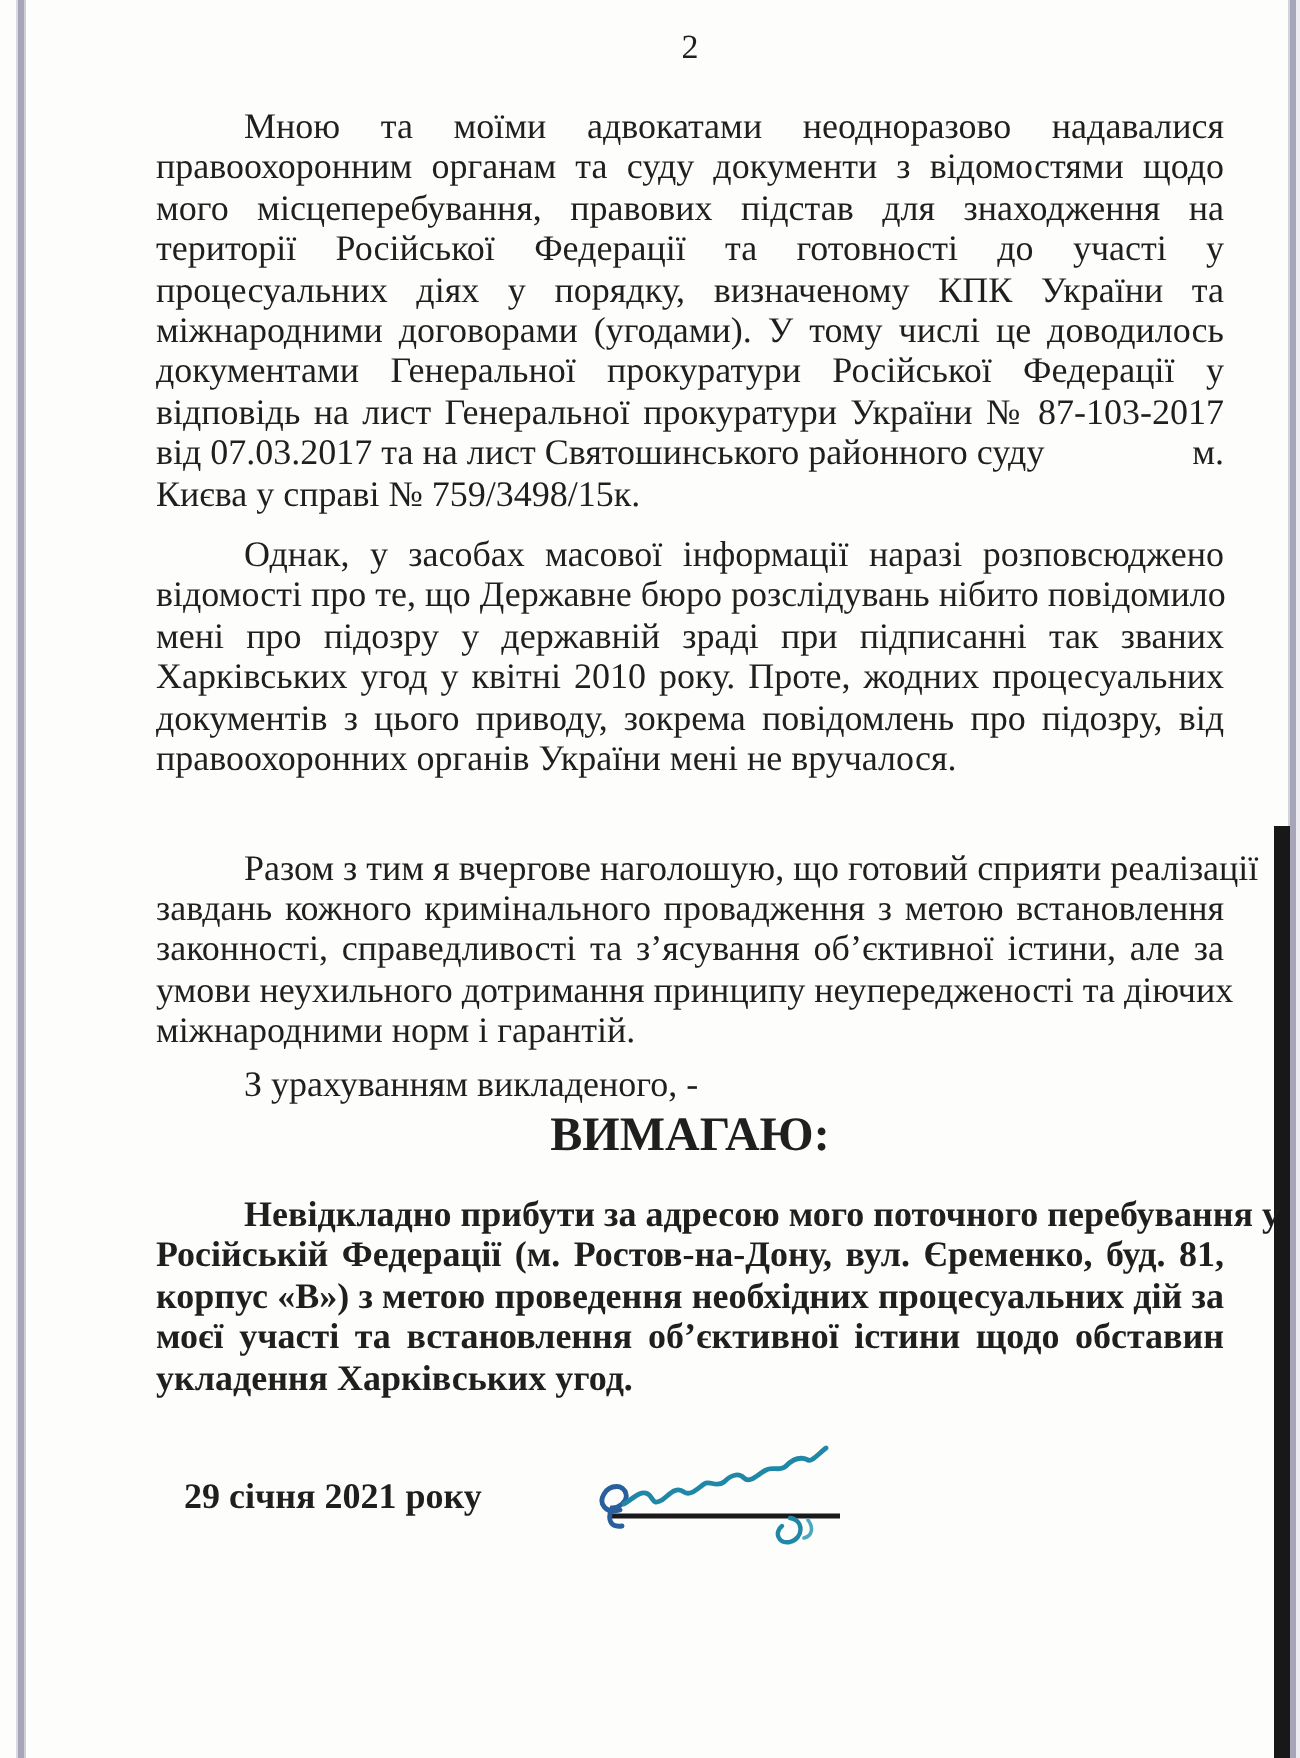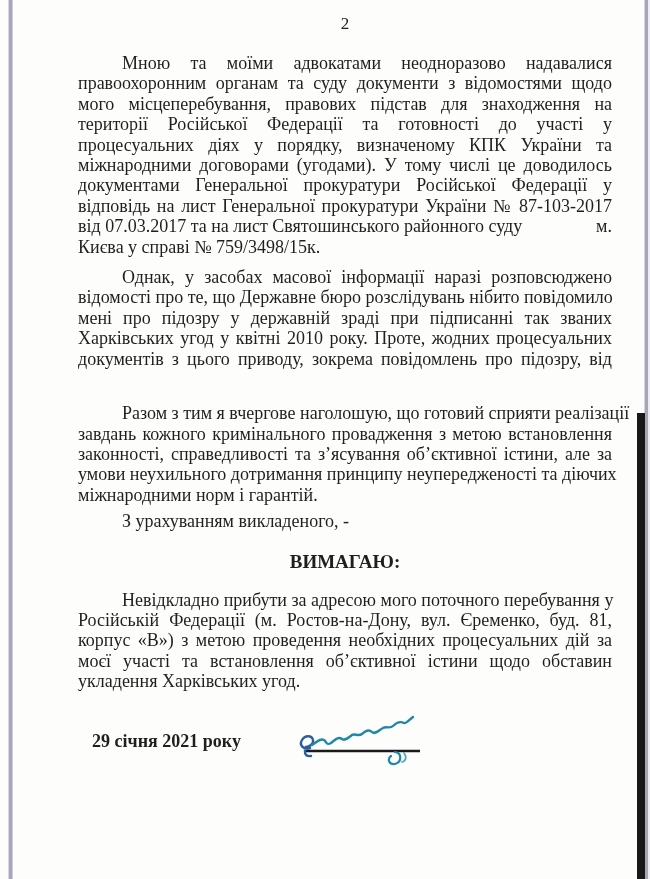--- a/index.html
+++ b/index.html
@@ -44,24 +44,24 @@
     white-space:nowrap;
   }
   .ln.last { text-align-last:left; }
   .ln.indent { padding-left:44px; }
   .ln.split { display:flex; justify-content:space-between;gap:43px; }
   .p1 { margin-top:19px; }
   .p2 { margin-top:10px; }
   .p3 { margin-top:34px; }
   .p4 { margin-top:6px; }
   .heading {
-    margin-top:19px; line-height:21px;
-    text-align:center; font-weight:bold; font-size:19px;
+    margin-top:6px; line-height:21px;
+    text-align:center; font-weight:bold; font-size:24px;
   }
-  .p5 { margin-top:18px; }
+  .p5 { margin-top:18px;font-weight:bold; }
   .footer { position:relative; margin-top:37px; height:80px; }
   .date-label { position:absolute; left:14px; top:2px; font-weight:bold; white-space:nowrap; }
   .signatory { position:absolute; left:385px; top:2px; font-weight:bold; white-space:nowrap; }
   .sig { position:absolute; left:218px; top:-14px; width:140px; height:54px; }
 </style>
 </head>
 <body>
 
 <div class="page">
 
@@ -89,20 +89,21 @@
       </div>
       <div class="ln last">Києва у справі № 759/3498/15к.</div>
     </div>
 
     <div class="para p2">
       <div class="ln indent">Однак, у засобах масової інформації наразі розповсюджено</div>
       <div class="ln">відомості про те, що Державне бюро розслідувань нібито повідомило</div>
       <div class="ln">мені про підозру у державній зраді при підписанні так званих</div>
       <div class="ln">Харківських угод у квітні 2010 року. Проте, жодних процесуальних</div>
       <div class="ln">документів з цього приводу, зокрема повідомлень про підозру, від</div>
+      <div class="ln last">правоохоронних органів України мені не вручалося.</div>
     </div>
 
     <div class="para p3">
       <div class="ln indent">Разом з тим я вчергове наголошую, що готовий сприяти реалізації</div>
       <div class="ln">завдань кожного кримінального провадження з метою встановлення</div>
       <div class="ln">законності, справедливості та з’ясування об’єктивної істини, але за</div>
       <div class="ln">умови неухильного дотримання принципу неупередженості та діючих</div>
       <div class="ln last">міжнародними норм і гарантій.</div>
     </div>
 

